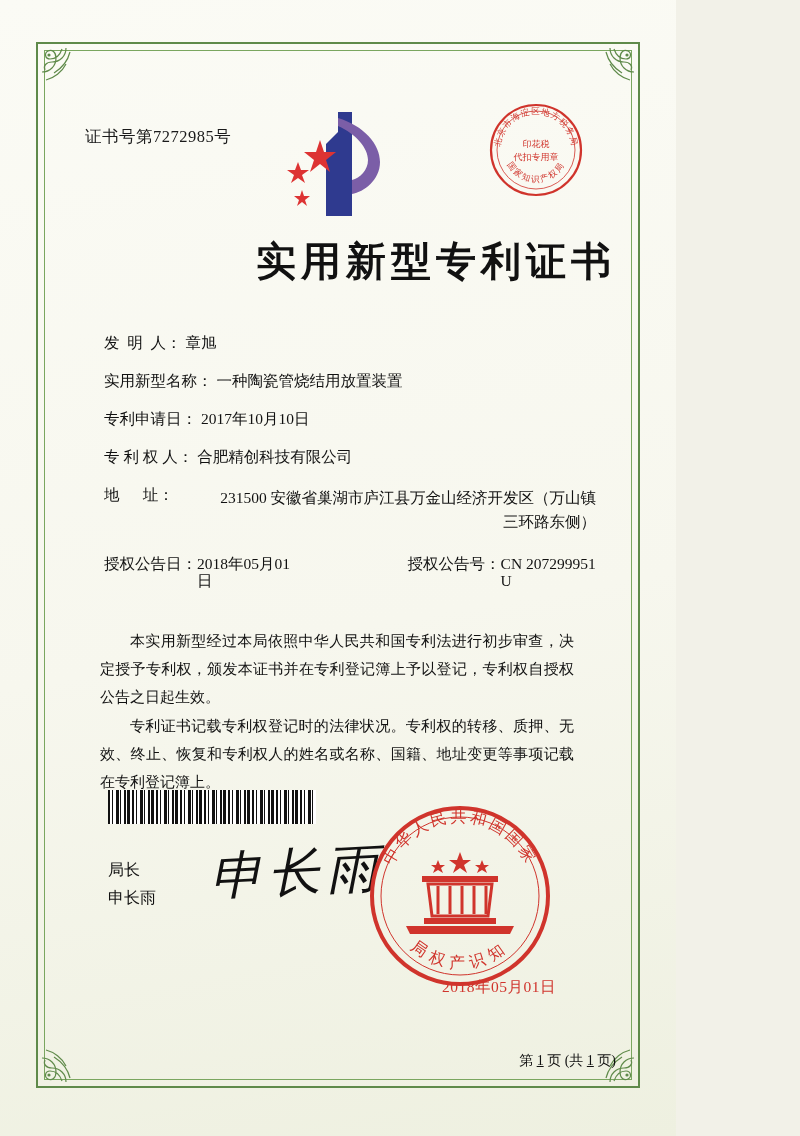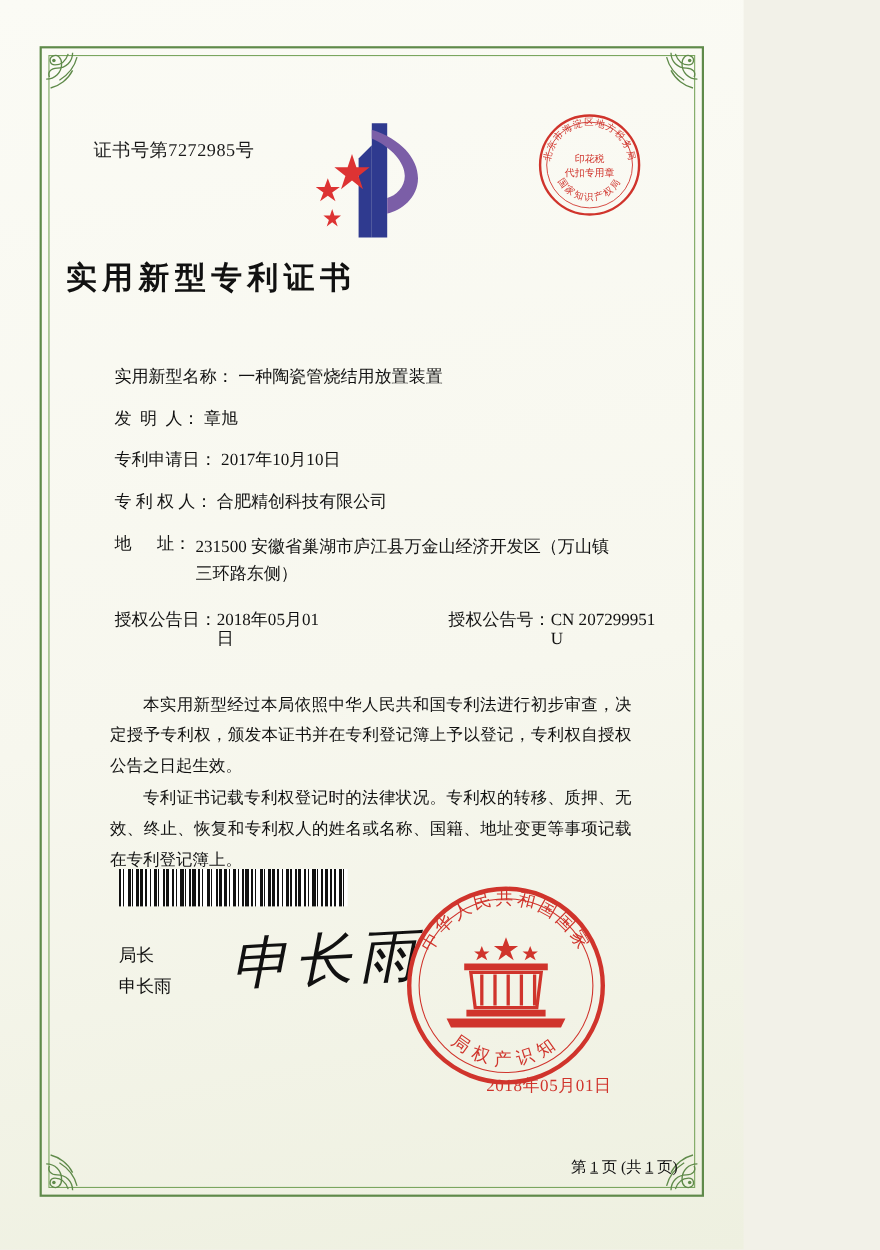--- a/index.html
+++ b/index.html
@@ -72,22 +72,22 @@
     top: 32px;
     width: 104px;
     height: 104px;
   }
   .seal-top svg { display:block; width:104px; height:104px; }
 
   .title {
     position: absolute;
     left: 0; right: 0;
     top: 168px;
-    text-align: left;
-    font-size: 28px;
+    text-align: right;
+    font-size: 40px;
     font-weight: bold;
     letter-spacing: 5px;
     color: #111;
     font-family: "Liberation Serif", serif;
   }
 
   .fields {
     position: absolute;
     left: 44px;
     right: 20px;
@@ -107,21 +107,21 @@
   }
   .row .val {
     margin-left: 4px;
     flex: 1 1 auto;
   }
   .row .val.mono {
     font-family: "Liberation Mono", monospace;
     font-size: 15px;
     letter-spacing: 0.3px;
   }
-  .row.addr .val { line-height: 1.55; }
+  .row.addr .val { line-height: 1.55; text-align: right; }
   .row.two {
     margin-bottom: 15px;
   }
   .row.two .right-group {
     margin-left: 110px;
     display: flex;
   }
   .row.two .right-group .label { white-space: pre; }
 
   .paras {
@@ -282,27 +282,27 @@
         <text x="52" y="49" font-size="9" fill="#d0342c" text-anchor="middle" font-family="'Liberation Serif',serif">印花税</text>
         <text x="52" y="62" font-size="9" fill="#d0342c" text-anchor="middle" font-family="'Liberation Serif',serif">代扣专用章</text>
       </svg>
     </div>
 
     <div class="title">实用新型专利证书</div>
 
     <div class="fields">
 
       <div class="row">
+        <span class="label">发  明  人：</span>
+        <span class="val">章旭</span>
+      </div>
+
+      <div class="row">
         <span class="label">实用新型名称：</span>
         <span class="val">一种陶瓷管烧结用放置装置</span>
-      </div>
-
-      <div class="row">
-        <span class="label">发  明  人：</span>
-        <span class="val">章旭</span>
       </div>
 
 
       <div class="row">
         <span class="label">专利申请日：</span>
         <span class="val">2017年10月10日</span>
       </div>
 
       <div class="row">
         <span class="label">专 利 权 人：</span>

